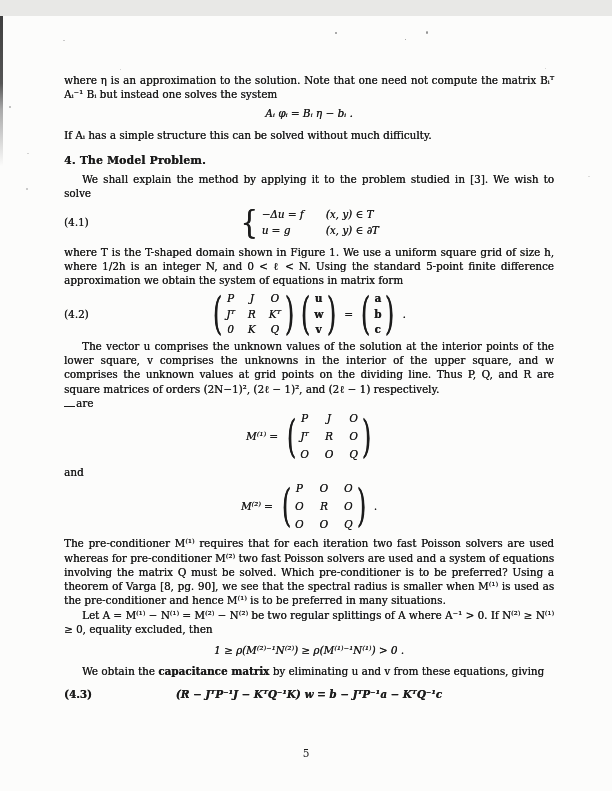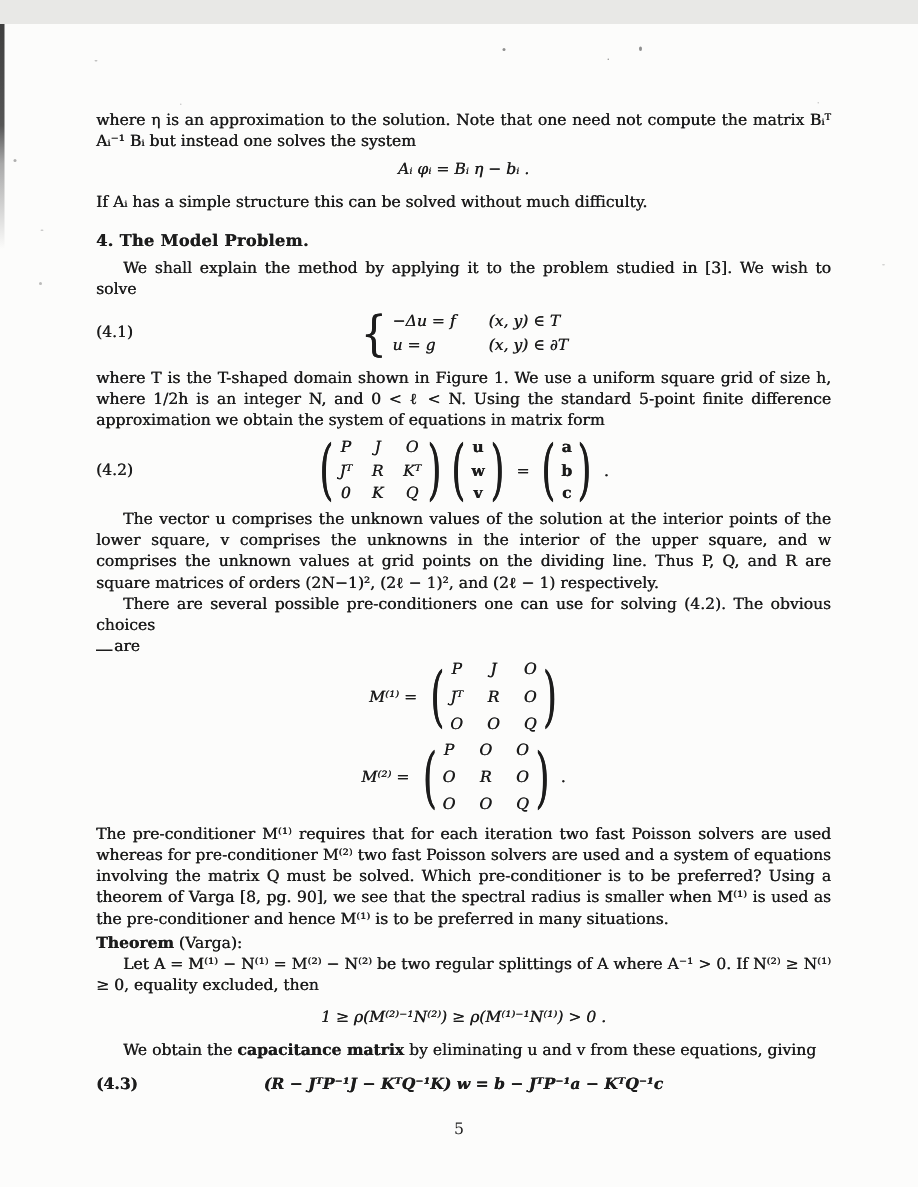--- a/index.html
+++ b/index.html
@@ -136,21 +136,20 @@
           <span>b</span>
           <span>c</span>
         </span>
         <span class="paren p3r">)</span>
       </span>
       <span class="period">.</span>
     </div>
 
     <p class="para indent">The vector u comprises the unknown values of the solution at the interior points of the lower square, v comprises the unknowns in the interior of the upper square, and w comprises the unknown values at grid points on the dividing line. Thus P, Q, and R are square matrices of orders (2N−1)², (2ℓ − 1)², and (2ℓ − 1) respectively.</p>
 
-    <p class="para indent">There are several possible pre-conditioners one can use for solving (4.2). The obvious choices</p>
     <p class="para"><span class="artifact-underline"></span><span>are</span></p>
 
     <div class="disp sp-m1">
       <span class="math lhs">M⁽¹⁾ =</span>
       <span class="mat">
         <span class="paren p3r">(</span>
         <span class="grid3 wide">
           <span>P</span>
           <span>J</span>
           <span>O</span>
@@ -158,20 +157,21 @@
           <span>R</span>
           <span>O</span>
           <span>O</span>
           <span>O</span>
           <span>Q</span>
         </span>
         <span class="paren p3r">)</span>
       </span>
     </div>
 
+    <p class="para">and</p>
 
     <div class="disp sp-m2">
       <span class="math lhs">M⁽²⁾ =</span>
       <span class="mat">
         <span class="paren p3r">(</span>
         <span class="grid3 wide">
           <span>P</span>
           <span>O</span>
           <span>O</span>
           <span>O</span>
@@ -181,21 +181,20 @@
           <span>O</span>
           <span>Q</span>
         </span>
         <span class="paren p3r">)</span>
       </span>
       <span class="period">.</span>
     </div>
 
     <p class="para">The pre-conditioner M⁽¹⁾ requires that for each iteration two fast Poisson solvers are used whereas for pre-conditioner M⁽²⁾ two fast Poisson solvers are used and a system of equations involving the matrix Q must be solved. Which pre-conditioner is to be preferred? Using a theorem of Varga [8, pg. 90], we see that the spectral radius is smaller when M⁽¹⁾ is used as the pre-conditioner and hence M⁽¹⁾ is to be preferred in many situations.</p>
 
-    <p class="para sp-thm"><b>Theorem</b><span> (Varga):</span></p>
 
     <p class="para indent">Let A = M⁽¹⁾ − N⁽¹⁾ = M⁽²⁾ − N⁽²⁾ be two regular splittings of A where A⁻¹ &gt; 0. If N⁽²⁾ ≥ N⁽¹⁾ ≥ 0, equality excluded, then</p>
 
     <div class="disp sp-rho">
       <span class="math">1 ≥ ρ(M⁽²⁾⁻¹N⁽²⁾) ≥ ρ(M⁽¹⁾⁻¹N⁽¹⁾) &gt; 0 .</span>
     </div>
 
 
     <p class="para indent"><span>We obtain the </span><b>capacitance matrix</b><span> by eliminating u and v from these equations, giving</span></p>
 

